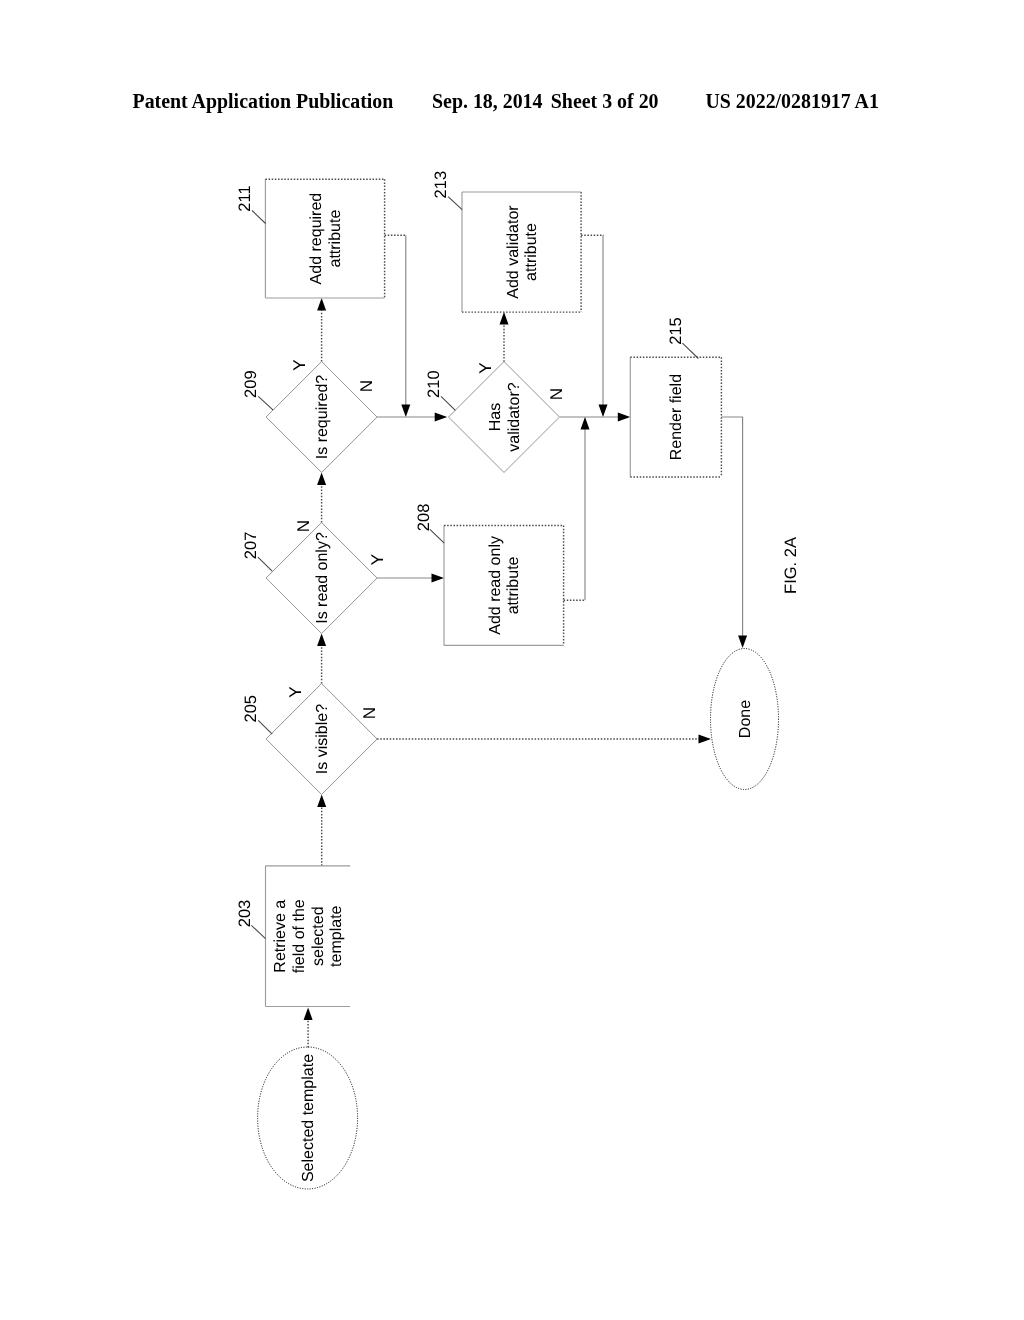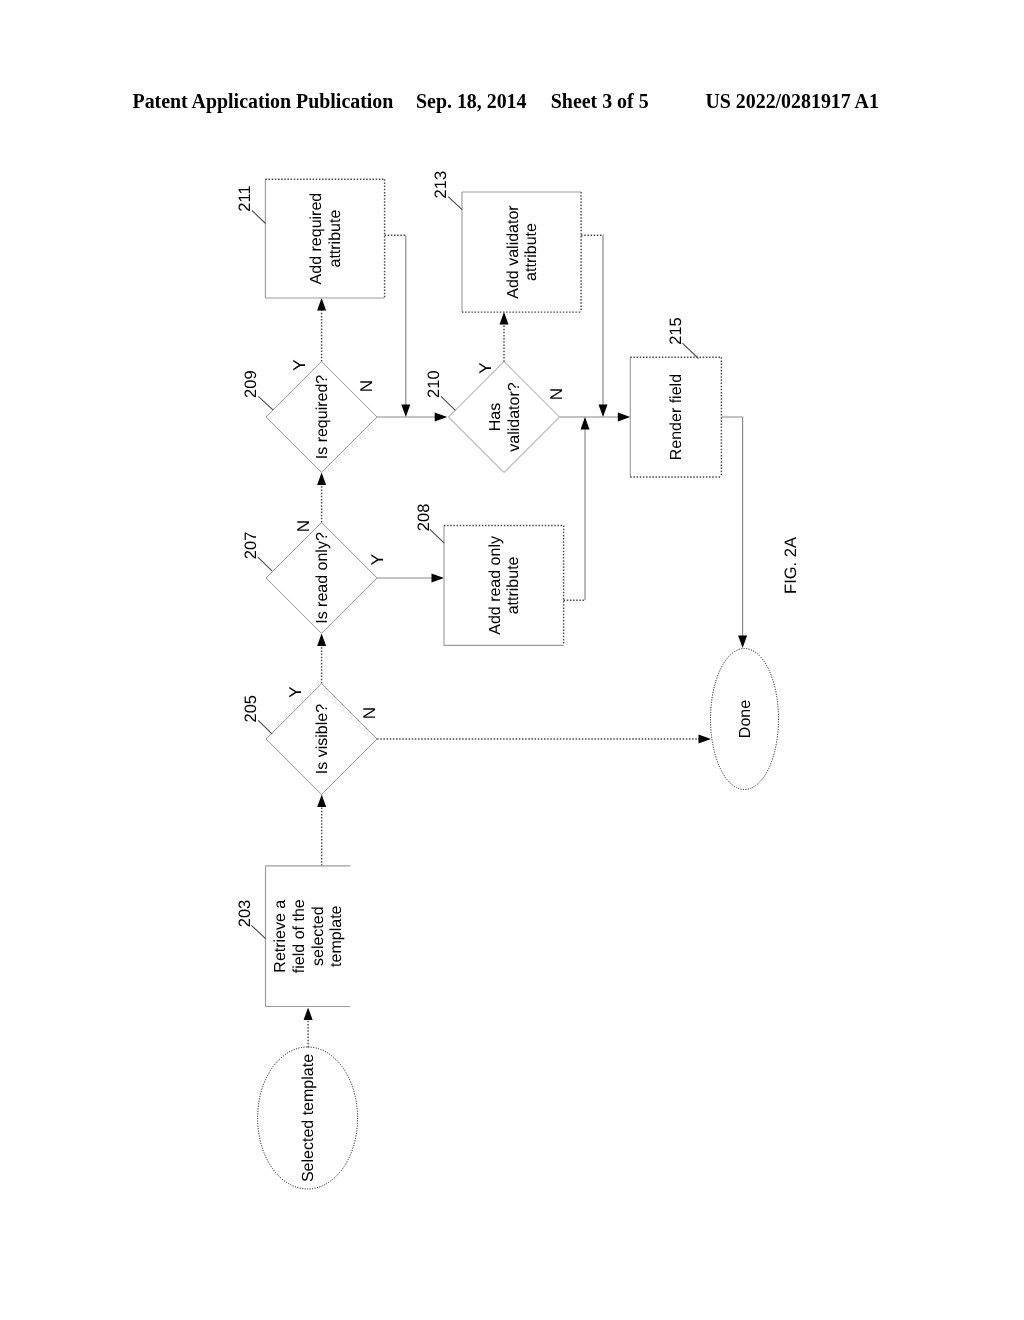--- a/index.html
+++ b/index.html
@@ -4,38 +4,38 @@
 <title>Patent Application Publication</title>
 <style>
   html,body{margin:0;padding:0;background:#ffffff;}
   body{width:1024px;height:1320px;overflow:hidden;}
   #page{position:relative;width:1024px;height:1320px;background:#ffffff;}
   #header{position:absolute;left:0;top:90px;width:1024px;height:24px;
           font-family:"Liberation Serif",serif;font-weight:bold;font-size:19.9px;
           color:#000;white-space:nowrap;}
   #header span{position:absolute;top:0;text-align:right;}
   .h-pub{left:132.5px;}
-  .h-date{left:416px;}
+  .h-date{left:432px;}
   .h-sheet{left:550.8px;}
   .h-num{left:705.4px;}
   #fig{position:absolute;left:0;top:0;}
   svg text{text-rendering:geometricPrecision;}
   .nodetext{font-family:"Liberation Sans",sans-serif;font-size:16px;fill:#000;}
   .reftext{font-family:"Liberation Sans",sans-serif;font-size:16.5px;fill:#000;}
   .brtext{font-family:"Liberation Sans",sans-serif;font-size:17px;fill:#000;}
   .figlabel{font-family:"Liberation Sans",sans-serif;font-size:16.5px;fill:#000;}
 </style>
 </head>
 <body>
 
 <div id="page">
   <div id="header">
     <span class="h-pub">Patent Application Publication</span>
     <span class="h-date">Sep. 18, 2014</span>
-    <span class="h-sheet">Sheet 3 of 5</span>
+    <span class="h-sheet">Sheet 3 of 20</span>
     <span class="h-num">US 2022/0281917 A1</span>
   </div>
   <svg id="fig" width="1024" height="1320" viewBox="0 0 1024 1320">
 <g>
 <polyline points="308.1,1047.5 308.1,1019" fill="none" stroke="#4a4a4a" stroke-width="1.45" stroke-dasharray="1.5 1.65"></polyline>
 <polygon points="308.1,1007.4 303.6,1019.9 312.6,1019.9" fill="#000000" stroke="none"></polygon>
 <polyline points="321.7,865.8 321.7,807" fill="none" stroke="#4a4a4a" stroke-width="1.45" stroke-dasharray="1.5 1.65"></polyline>
 <polygon points="321.7,794.6 317.2,807.1 326.2,807.1" fill="#000000" stroke="none"></polygon>
 <polyline points="321.6,683.4 321.6,645" fill="none" stroke="#4a4a4a" stroke-width="1.45" stroke-dasharray="1.5 1.65"></polyline>
 <polygon points="321.6,633.5 317.1,646.0 326.1,646.0" fill="#000000" stroke="none"></polygon>

